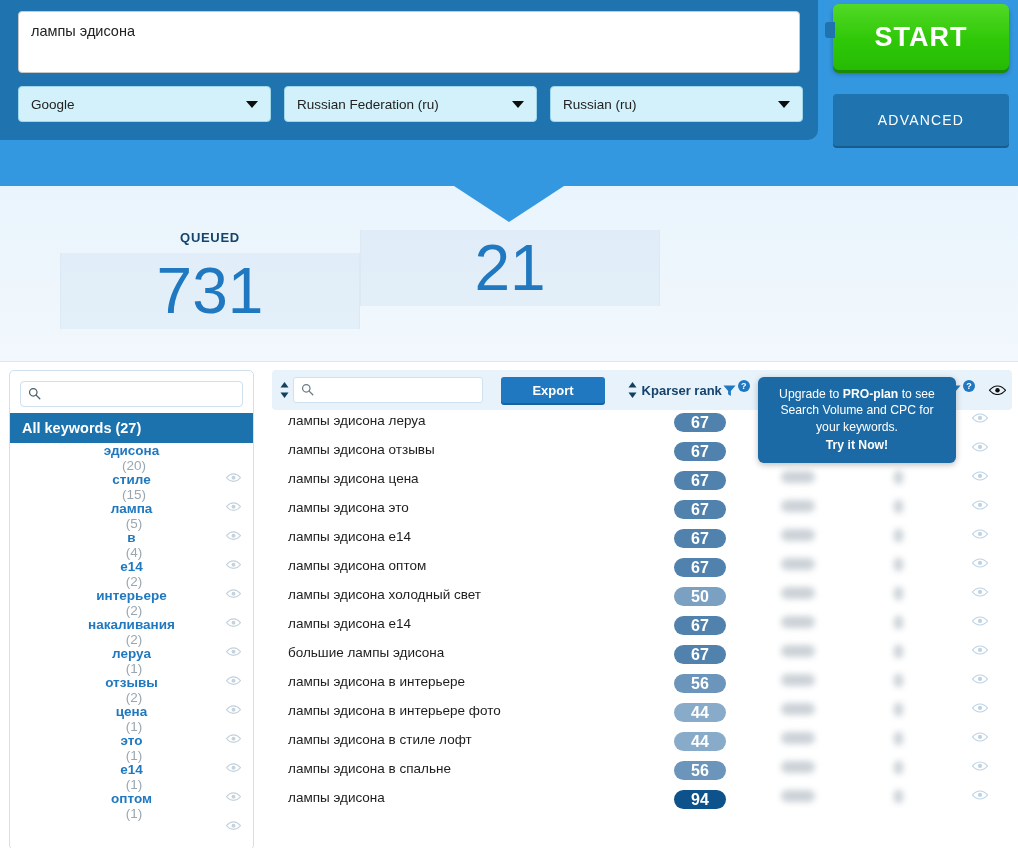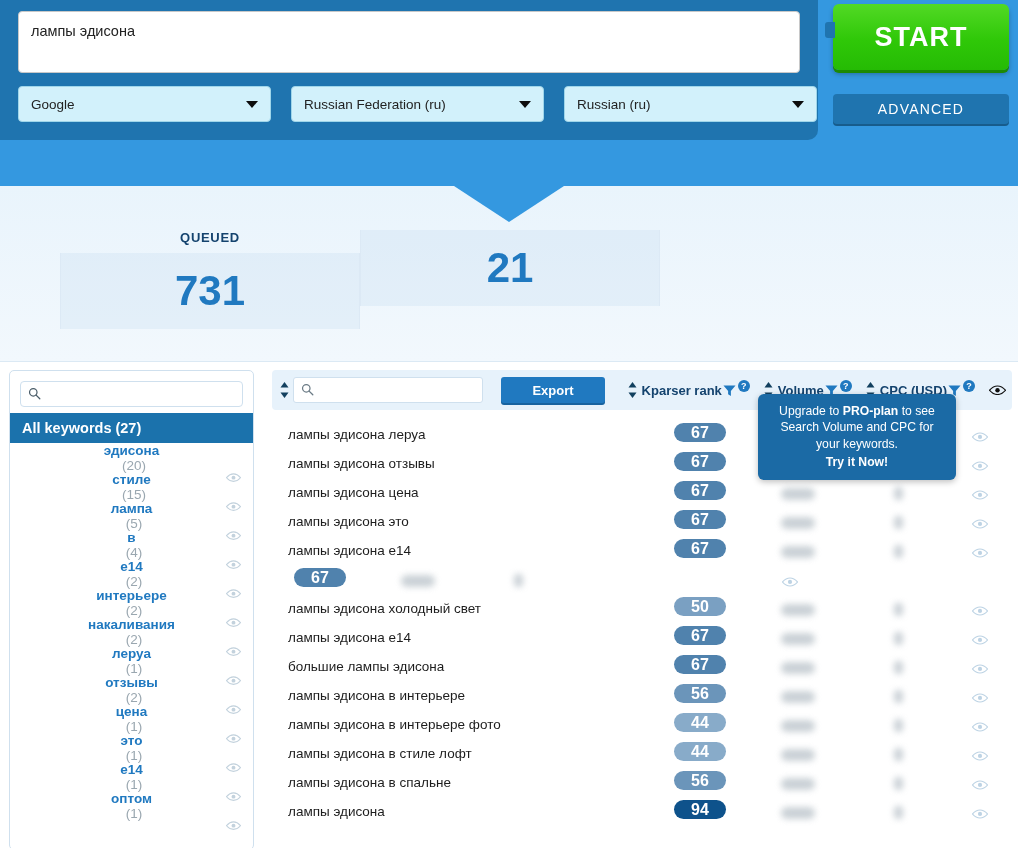--- a/index.html
+++ b/index.html
@@ -35,21 +35,21 @@
     font-size: 14.5px;
     color: #222222;
     resize: none;
     outline: none;
     line-height: 1.3;
   }
   .selects-row {
     position: absolute;
     left: 18px; top: 86px;
     display: flex;
-    gap: 20px;
+    gap: 13px;
   }
   .sel {
     position: relative;
     width: 253px; height: 36px;
     background: #d2f1fb;
     border: 1px solid #9fd6ea;
     border-radius: 4px;
     display: flex;
     align-items: center;
     padding: 0 12px;
@@ -86,21 +86,21 @@
     content: "";
     position: absolute;
     left: -8px; top: 18px;
     width: 10px; height: 16px;
     background: #1f74af;
     border-radius: 3px 0 0 3px;
   }
   .btn-advanced {
     position: absolute;
     left: 833px; top: 94px;
-    width: 176px; height: 30px;
+    width: 176px; height: 52px;
     background: #1f74af;
     border: none;
     border-radius: 4px;
     box-shadow: 0 2px 0 #175c8c;
     color: #ffffff;
     font-size: 14px;
     letter-spacing: 1.2px;
     cursor: pointer;
     font-family: "Liberation Sans", sans-serif;
   }
@@ -138,22 +138,22 @@
   .stat-box {
     height: 76px;
     background: rgba(210,229,243,.45);
     border-left: 1px solid #dce9f5;
     border-right: 1px solid #dce9f5;
     display: flex;
     align-items: center;
     justify-content: center;
   }
   .stat-value {
-    font-size: 42px;
-    font-weight: bold;
+    font-size: 64px;
+    font-weight: normal;
     color: #2079c0;
     line-height: 1;
   }
 
   
   .content {
     position: relative;
     height: 486px;
     background: #ffffff;
     padding-top: 8px;
@@ -295,21 +295,21 @@
     justify-content: center;
     margin-left: 2px;
     position: relative;
     top: -4px;
   }
 
   .rows { position: relative; margin-top: 3px; }
   .row {
     height: 29px;
     display: flex;
-    align-items: flex-end;
+    align-items: flex-start;
     position: relative;
   }
   .kw-cell {
     flex: 0 0 380px;
     font-size: 13.5px;
     color: #1d1d1d;
     padding-left: 16px;
     white-space: nowrap;
   }
   .rank-cell {
@@ -347,21 +347,21 @@
     opacity: .75;
   }
   .eye-cell {
     flex: 1 1 auto;
     display: flex;
     justify-content: center;
   }
 
   .pro-box {
     position: absolute;
-    left: 486px; top: 24px;
+    left: 486px; top: 7px;
     width: 198px;
     background: #1b6aa5;
     border-radius: 6px;
     padding: 9px 10px 10px 10px;
     color: #ffffff;
     font-size: 12.2px;
     line-height: 1.34;
     text-align: center;
     box-shadow: 0 2px 6px rgba(0,0,0,.25);
     z-index: 5;
@@ -702,20 +702,21 @@
             <span class="blur-dot"></span>
           </div>
           <div class="eye-cell">
             <svg class="eye" width="16" height="9.92" viewBox="0 0 20 12">
               <path d="M10 1C4.8 1 1.4 5.1 0.6 6c0.8 0.9 4.2 5 9.4 5s8.6-4.1 9.4-5c-0.8-0.9-4.2-5-9.4-5z" fill="none" stroke="#bdd3e4" stroke-width="1.4"></path>
               <circle cx="10" cy="6" r="2.6" fill="#bdd3e4"></circle>
             </svg>
           </div>
         </div>
         <div class="row">
+          <div class="kw-cell">лампы эдисона оптом</div>
           <div class="rank-cell">
             <span class="rank-badge" style="background:rgb(80,130,173)">67</span>
           </div>
           <div class="vol-cell">
             <span class="blur-pill"></span>
           </div>
           <div class="cpc-cell">
             <span class="blur-dot"></span>
           </div>
           <div class="eye-cell">

